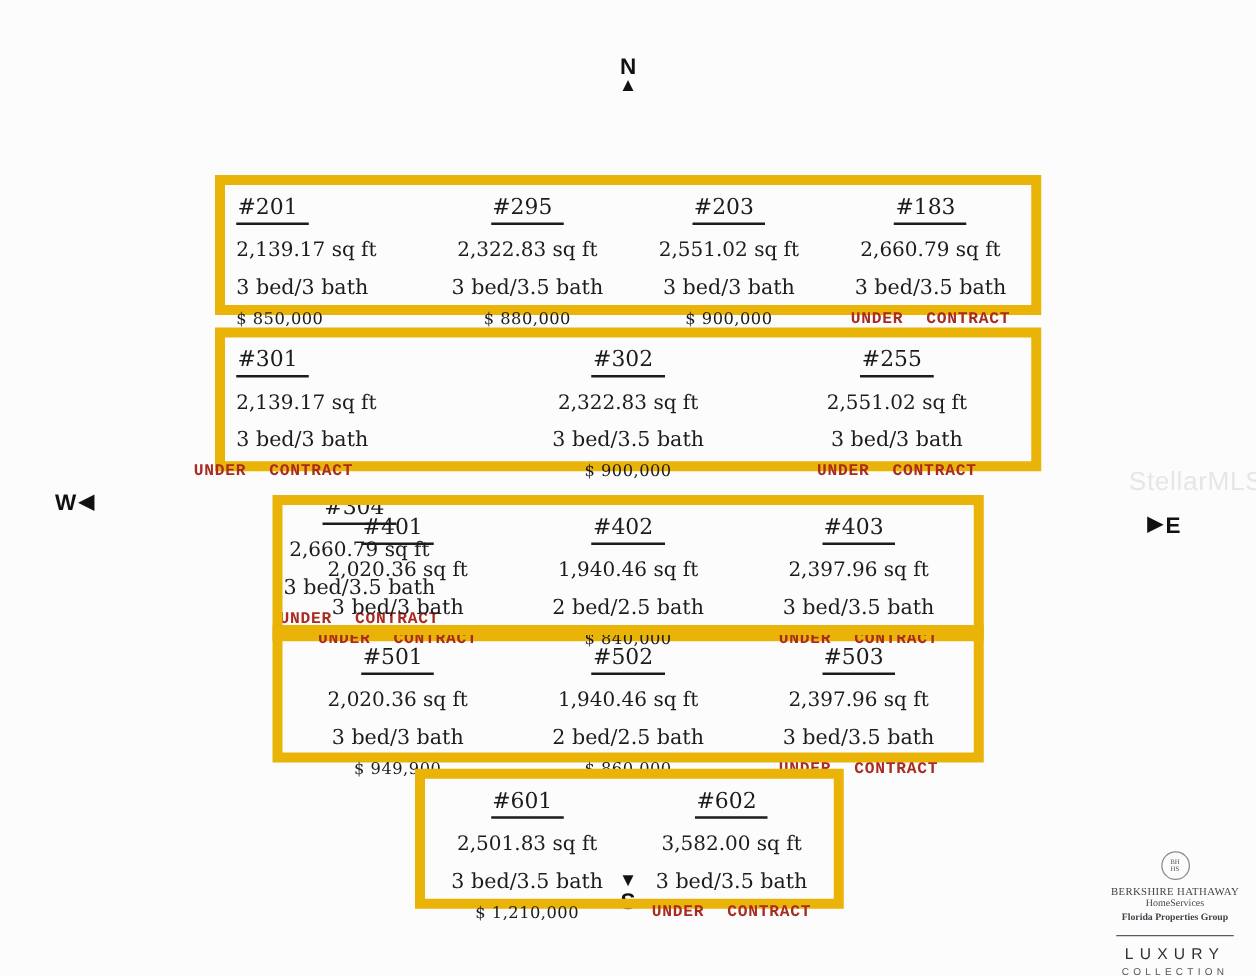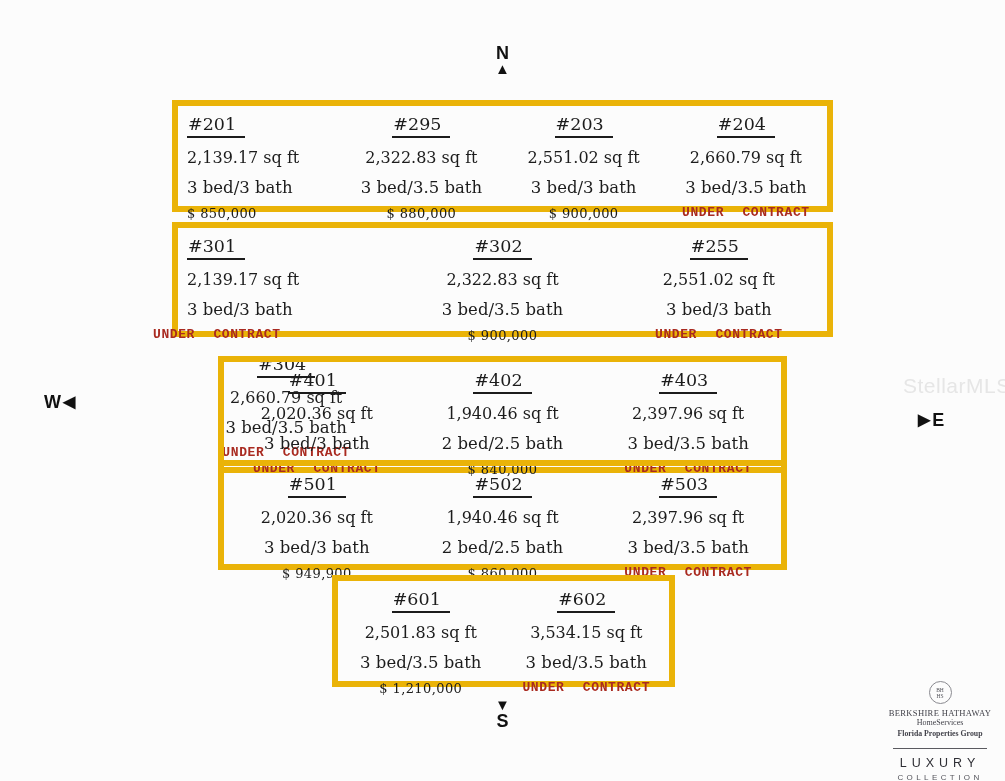--- a/index.html
+++ b/index.html
@@ -21,23 +21,24 @@
   .compass-s { left:0; right:0; top:698px; }
   .compass-w { left:44px; top:393px; }
   .compass-e { left:918px; top:411px; }
   .compass-h { display:flex; align-items:center; gap:2px; }
   .compass-h .letter { font-size:18px; }
   .compass-h .arrow { font-size:16px; }
 
   
   .floor-box {
     position:absolute;
-    border:6px solid #eab308;
+    border:8px solid #eab308;
     display:grid;
     background:transparent;
+    margin-top:40px;
   }
   .box-f2 { left:172px; top:100px; width:661px; height:112px; grid-template-columns:repeat(4,1fr); }
   .box-f3 { left:172px; top:222px; width:661px; height:115px; grid-template-columns:repeat(3,1fr); }
   .box-f4 { left:218px; top:356px; width:569px; height:117px; grid-template-columns:repeat(3,1fr); }
   .box-f5 { left:218px; top:460px; width:569px; height:110px; grid-template-columns:repeat(3,1fr); }
   .box-f6 { left:332px; top:575px; width:343px; height:112px; grid-template-columns:repeat(2,1fr); }
 
   .unit { display:flex; flex-direction:column; align-items:center; text-align:center; }
   .box-f2 .unit:first-child, .box-f3 .unit:first-child {
     align-items:flex-start; text-align:left; padding-left:9px;
@@ -127,21 +128,21 @@
       <div class="unit">
         <div class="unit-number-row">
           <div class="unit-number">#203</div>
         </div>
         <div class="unit-sqft">2,551.02 sq ft</div>
         <div class="unit-bedbath">3 bed/3 bath</div>
         <div class="unit-price">$ 900,000</div>
       </div>
       <div class="unit">
         <div class="unit-number-row">
-          <div class="unit-number">#204</div>
+          <div class="unit-number">#183</div>
         </div>
         <div class="unit-sqft">2,660.79 sq ft</div>
         <div class="unit-bedbath">3 bed/3.5 bath</div>
         <div class="unit-status" style="color: rgb(169, 42, 32);">UNDER CONTRACT</div>
       </div>
     </div>
   <div class="floor-box box-f3">
       <div class="unit">
         <div class="unit-number-row">
           <div class="unit-number">#301</div>
@@ -233,21 +234,21 @@
           <div class="unit-number">#601</div>
         </div>
         <div class="unit-sqft">2,501.83 sq ft</div>
         <div class="unit-bedbath">3 bed/3.5 bath</div>
         <div class="unit-price">$ 1,210,000</div>
       </div>
       <div class="unit">
         <div class="unit-number-row">
           <div class="unit-number">#602</div>
         </div>
-        <div class="unit-sqft">3,534.15 sq ft</div>
+        <div class="unit-sqft">3,582.00 sq ft</div>
         <div class="unit-bedbath">3 bed/3.5 bath</div>
         <div class="unit-status" style="color: rgb(169, 42, 32);">UNDER CONTRACT</div>
       </div>
     </div>
 
   <div class="watermark">StellarMLS</div>
 
   <div class="brand-logo">
     <div class="brand-seal">
       <span>BH</span>

